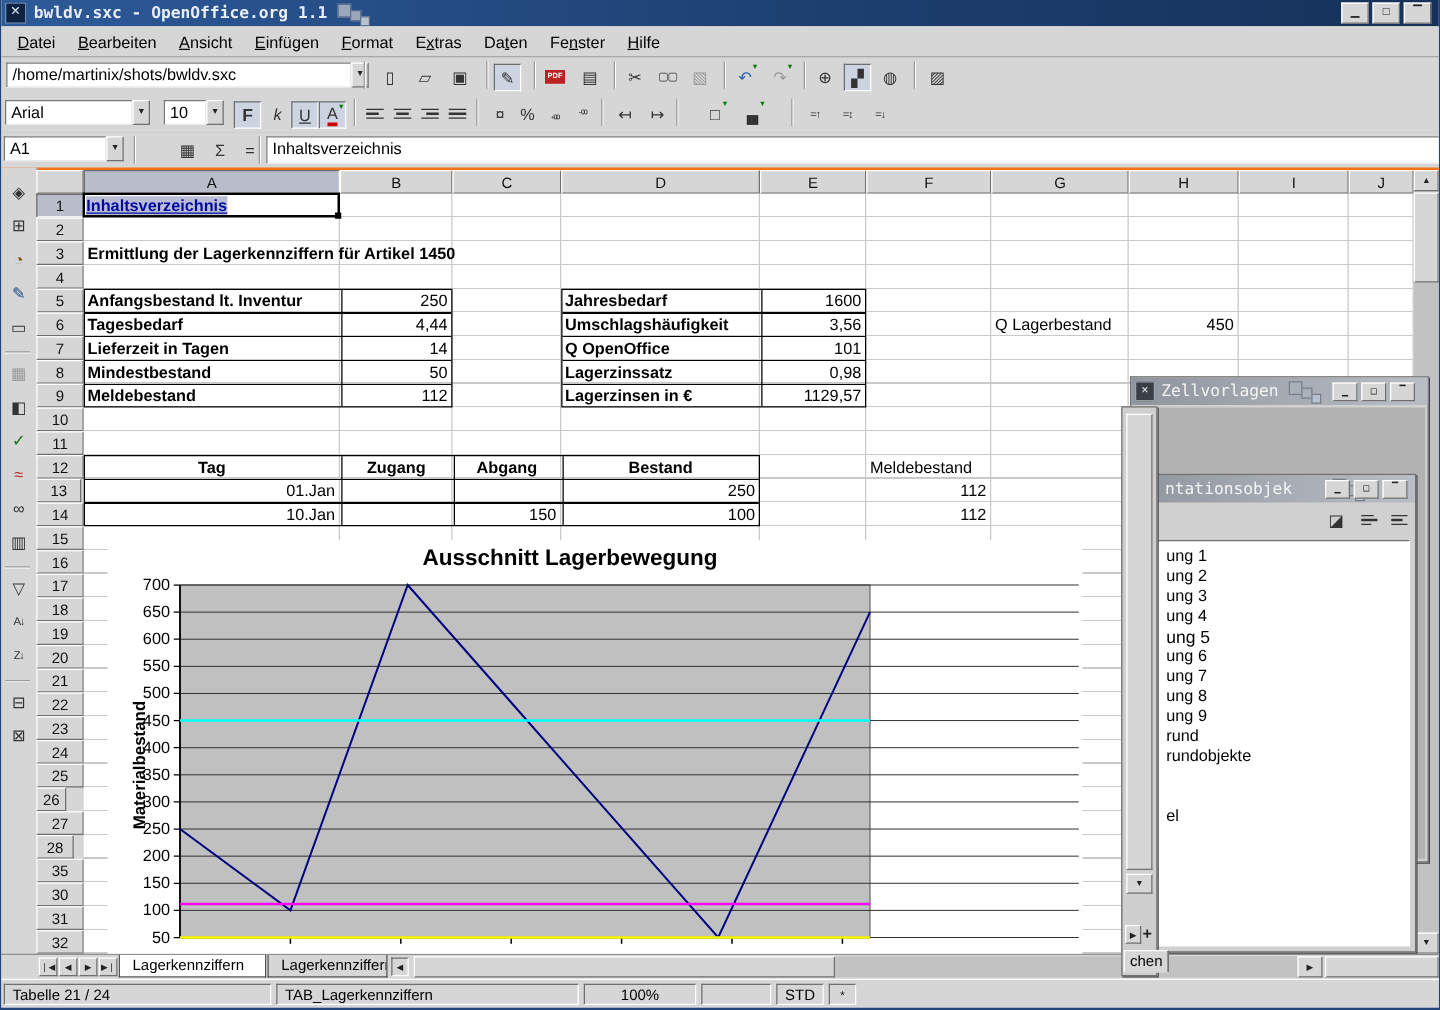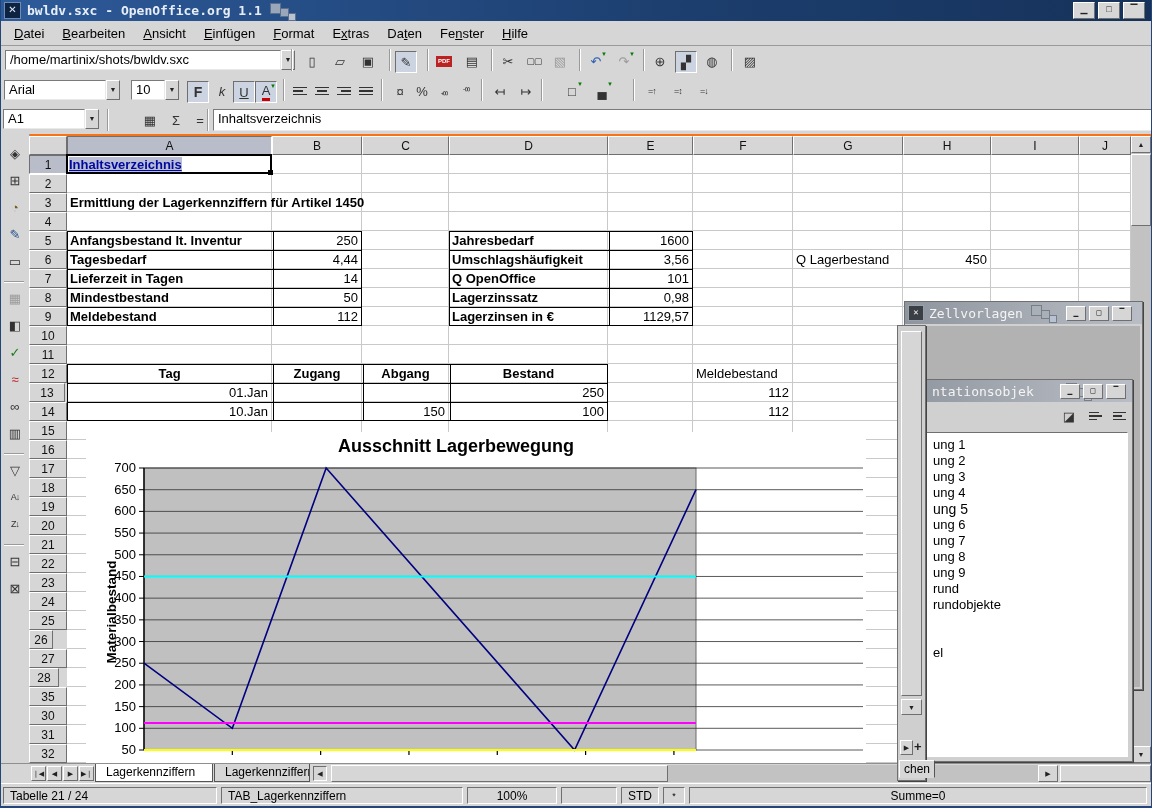--- a/index.html
+++ b/index.html
@@ -541,21 +541,20 @@
     <div class="sthumb" style="left:1059px;top:1px;width:91px;height:17px;"></div>
   </div>
 
   <div id="statusbar" class="abs">
     <div class="sfield" style="left:2px;width:214px;">Tabelle 21 / 24</div>
     <div class="sfield" style="left:220px;width:242px;">TAB_Lagerkennziffern</div>
     <div class="sfield" style="left:466px;width:90px;text-align:center;">100%</div>
     <div class="sfield" style="left:560px;width:56px;"></div>
     <div class="sfield" style="left:620px;width:38px;text-align:center;">STD</div>
     <div class="sfield" style="left:662px;width:22px;text-align:center;font-size:9px;">*</div>
-    <div class="sfield" style="left:688px;width:458px;text-align:center;">Summe=0</div>
   </div>
 
   <div class="fwin" style="left:903px;top:301px;width:239px;height:389px;z-index:5;">
     <div class="ftitle">
       <div class="xbtn">✕</div>
       <span>Zellvorlagen</span>
       <span class="deco fdeco">
           <i></i>
           <i></i>
           <i></i>

